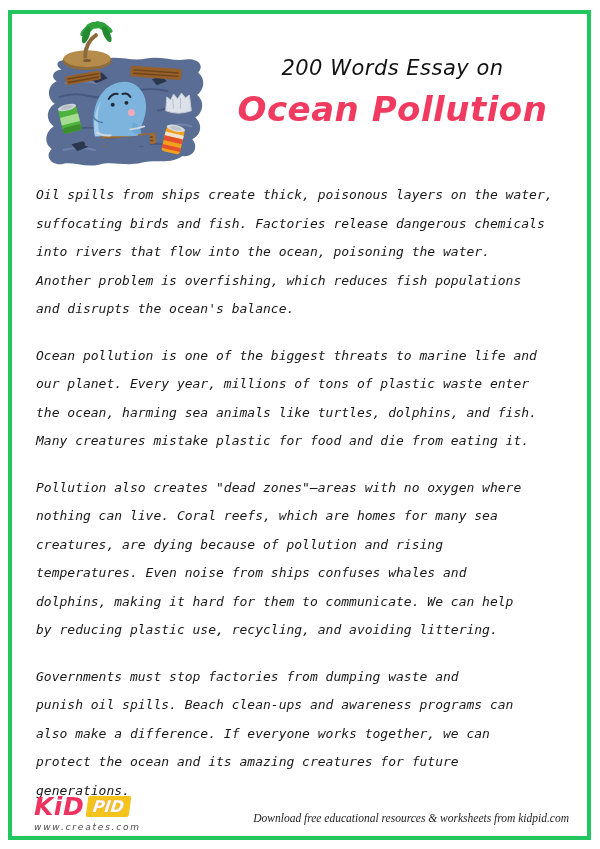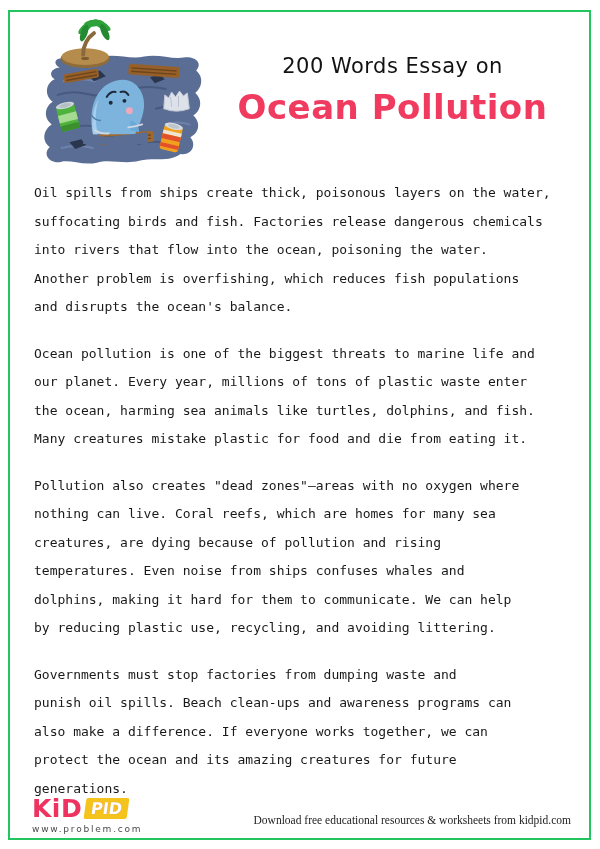--- a/index.html
+++ b/index.html
@@ -7,23 +7,24 @@
   body {
     width: 600px; height: 849px;
     background: #ffffff;
     position: relative;
     font-family: "DejaVu Sans", sans-serif;
     overflow: hidden;
   }
   .page {
     position: absolute;
     left: 8px; top: 10px; right: 9px; bottom: 9px;
-    border: 2px solid #22c55e;
+    border: 4px solid #22c55e;
     background: #ffffff;
     overflow: hidden;
+    font-style: italic;
   }
   
   .header {
     display: flex;
     height: 154px;
     padding: 6px 12px 0 26px;
   }
   .illus { flex: 0 0 auto; width: 172px; height: 148px; }
   .titles { flex: 1; text-align: center; padding-top: 36px; }
   .subtitle {
@@ -215,18 +216,18 @@
 protect the ocean and its amazing creatures for future
 generations.</p>
   </div>
 
   <div class="footer">
     <div class="brand">
       <div class="logo-row">
         <span class="logo-kid">KiD</span>
         <span class="logo-pid">PID</span>
       </div>
-      <div class="logo-url">www.problem.com</div>
+      <div class="logo-url">www.creates.com</div>
     </div>
     <div class="footer-note">Download free educational resources &amp; worksheets from kidpid.com</div>
   </div>
 
 </div>
 
 </body></html>

